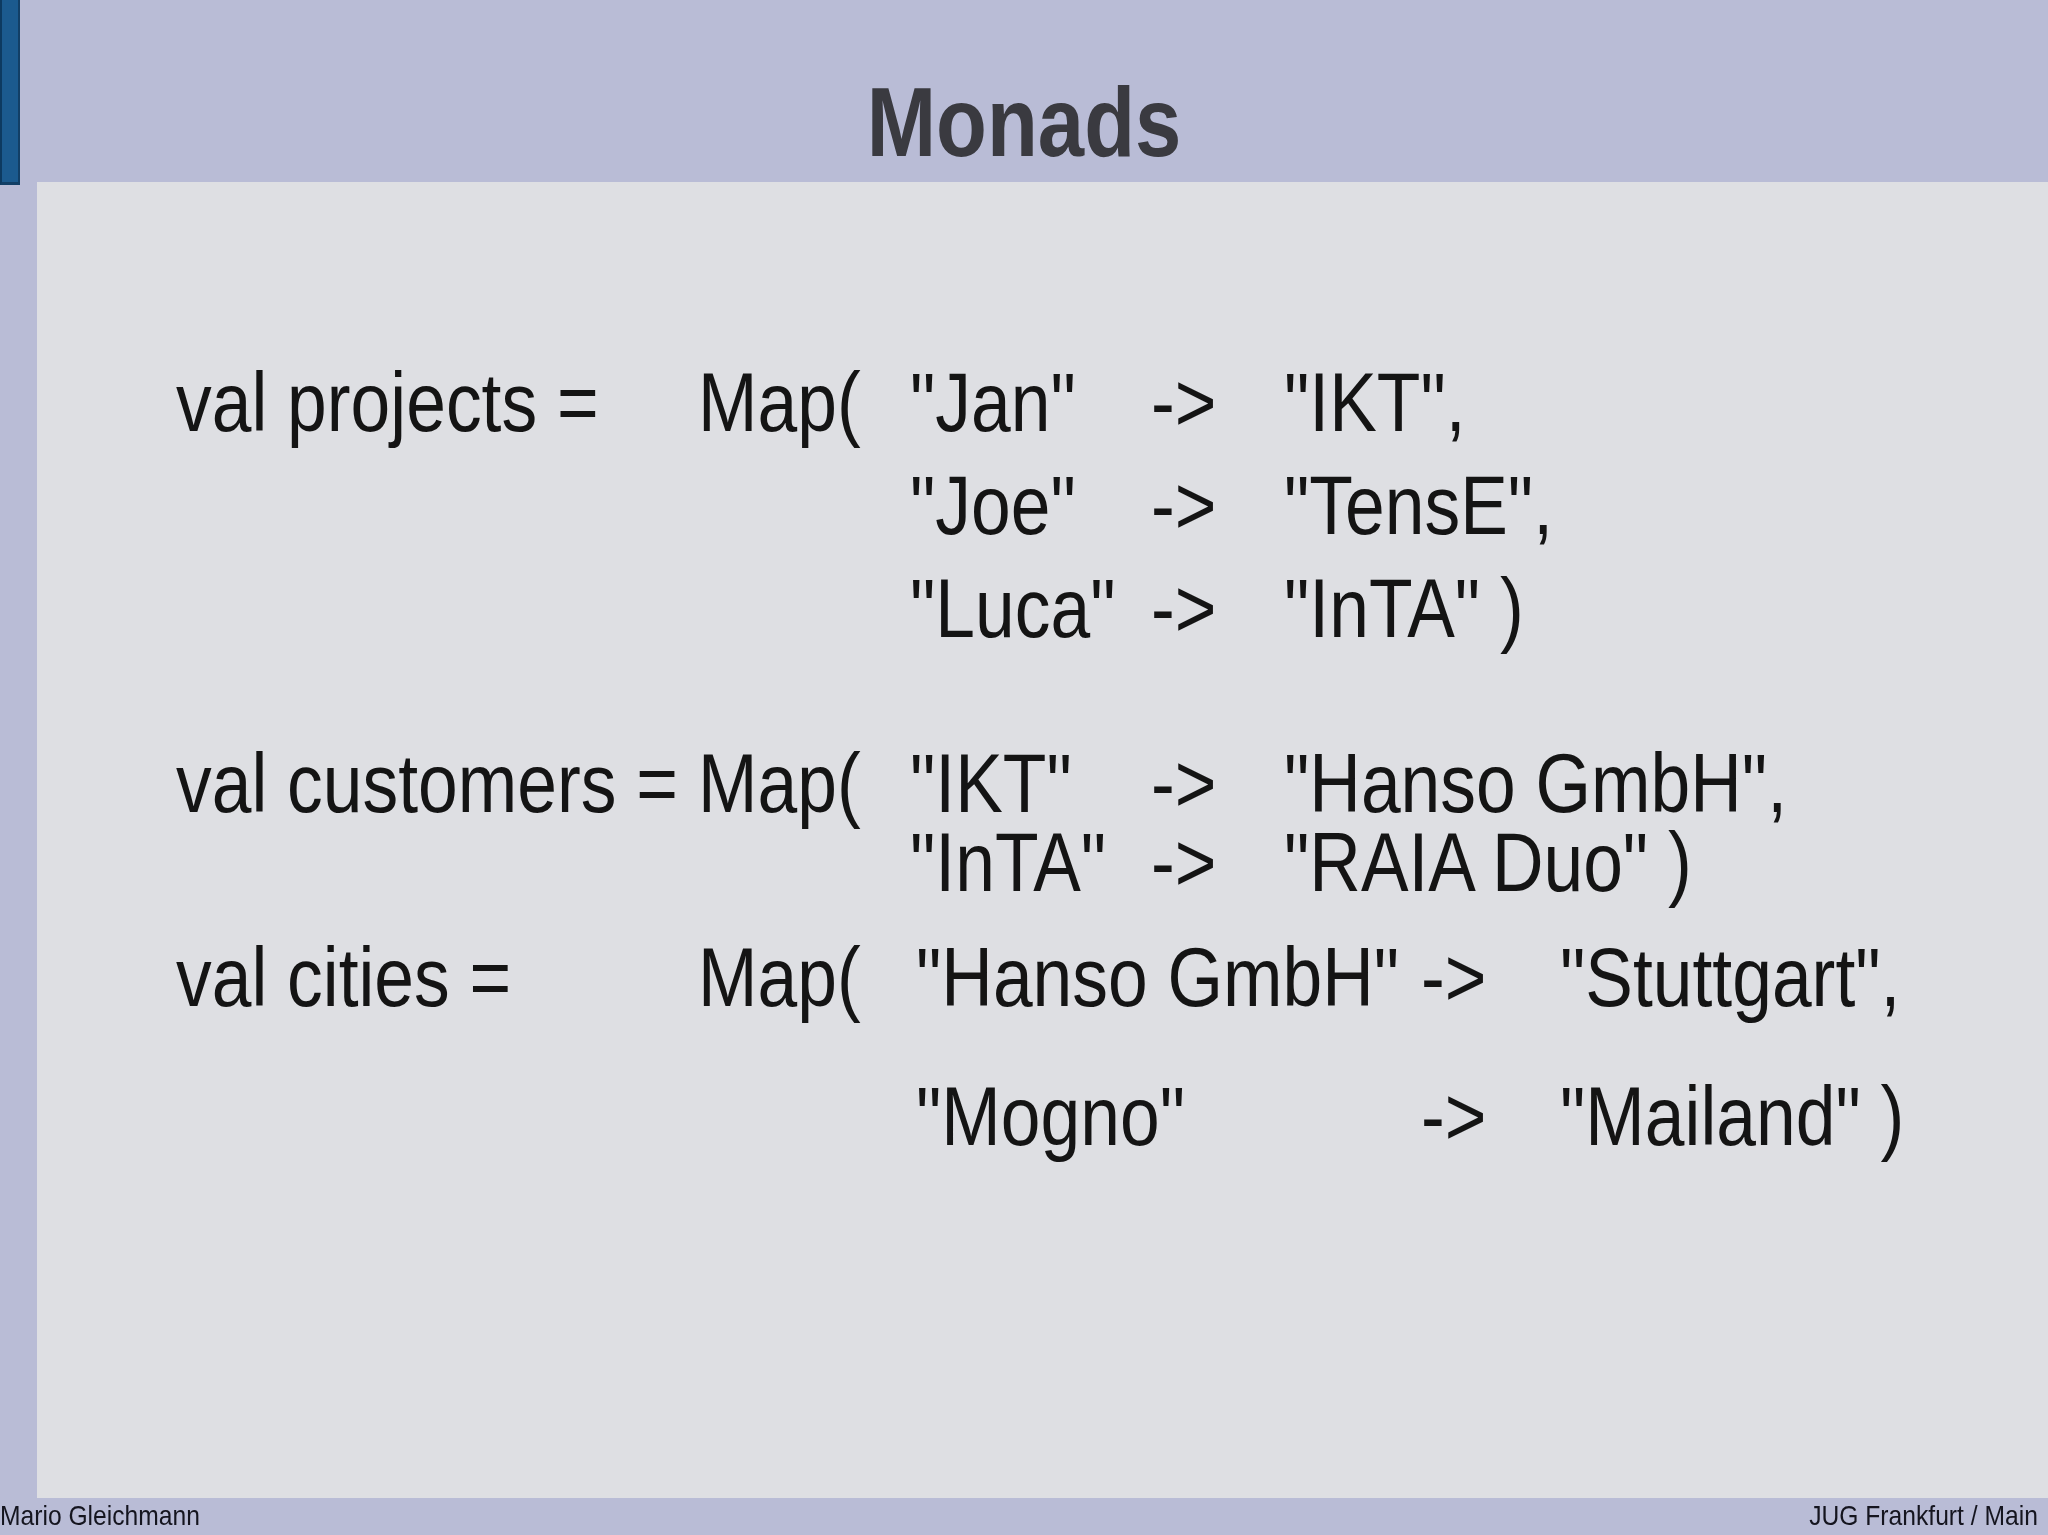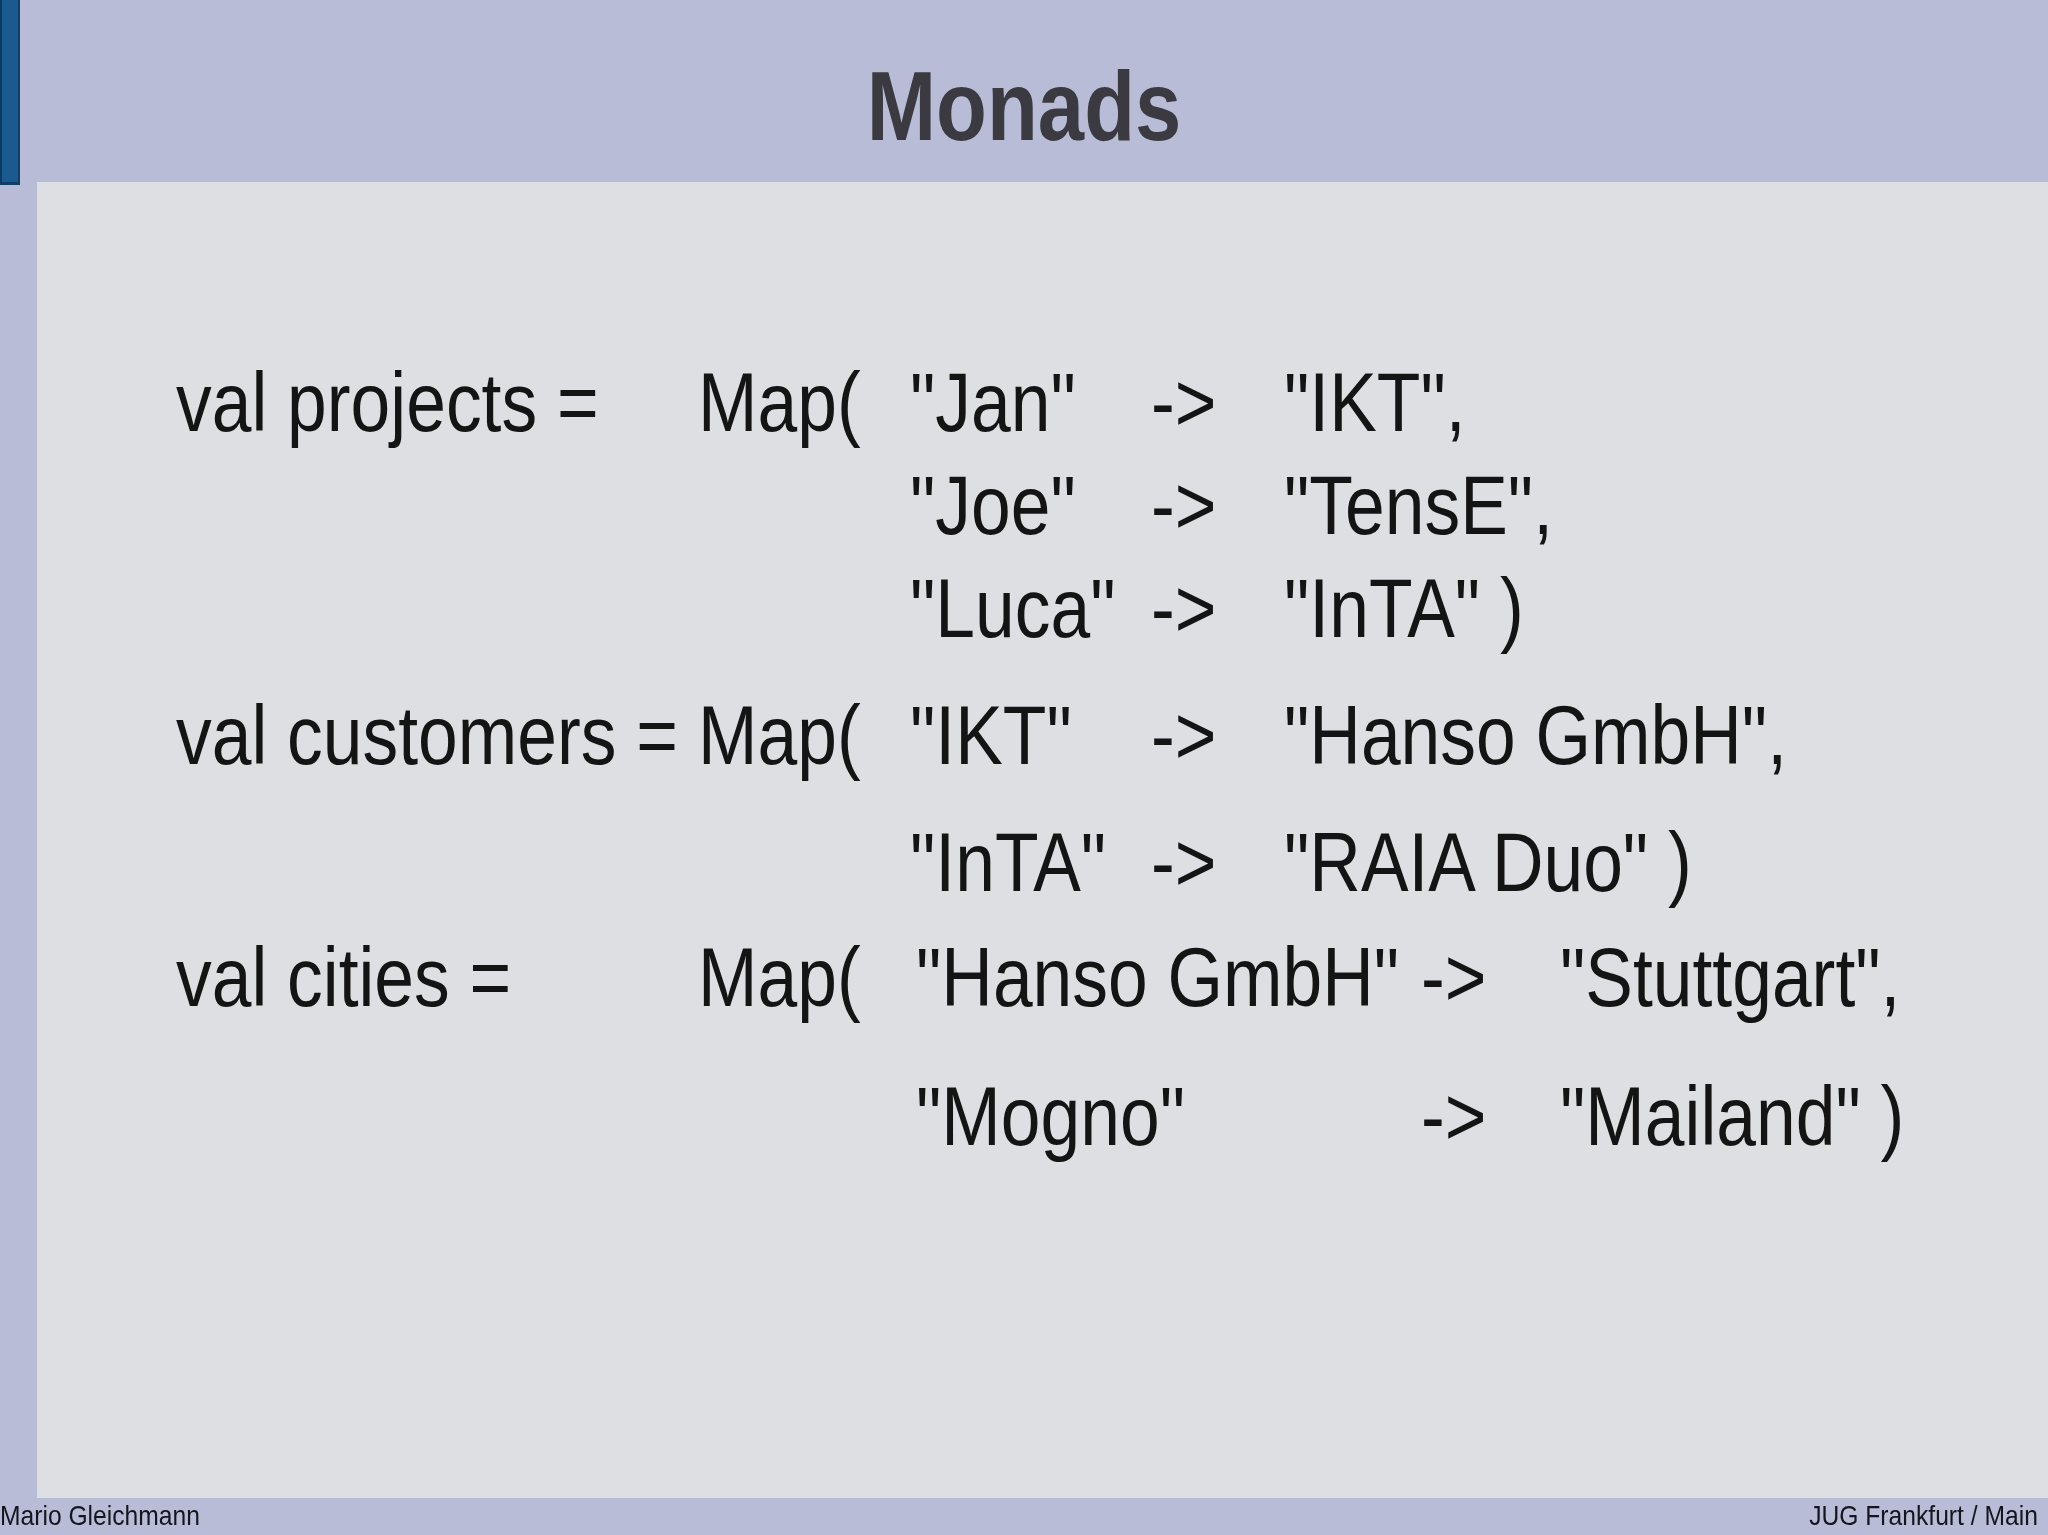--- a/index.html
+++ b/index.html
@@ -6,21 +6,21 @@
   body {
     width: 2048px; height: 1535px;
     position: relative;
     background: #b9bcd6;
     font-family: "Liberation Sans", "DejaVu Sans", sans-serif;
     overflow: hidden;
   }
 
   
   .header {
-    position: absolute; left: 0; top: 0;
+    position: absolute; left: 0; top: 16px;
     width: 2048px; height: 182px;
     background: #b9bcd6;
   }
   .title {
     position: absolute; top: 56px; left: 0;
     width: 100%; height: 100px; line-height: 100px;
     text-align: center;
     font-size: 98px; font-weight: bold;
     color: #3a3a40;
     transform: scaleX(0.85);
@@ -62,21 +62,21 @@
   .c-key   { left: 910px; }
   .c-arrow { left: 1151px; }
   .c-val   { left: 1284px; }
   .b3 .c-key   { left: 916px; }
   .b3 .c-arrow { left: 1421px; }
   .b3 .c-val   { left: 1560px; }
 
   .l1 { top: 351px; }
   .l2 { top: 454px; }
   .l3 { top: 557px; }
-  .l4 { top: 684px; }
+  .l4 { top: 732px; }
   .l5 { top: 811px; }
   .l6 { top: 926px; text-align: center; }
   .l7 { top: 1065px; }
 
   
   .footer {
     position: absolute; left: 0; top: 1498px;
     width: 2048px; height: 37px;
     background: #b9bcd6;
     box-sizing: border-box;

